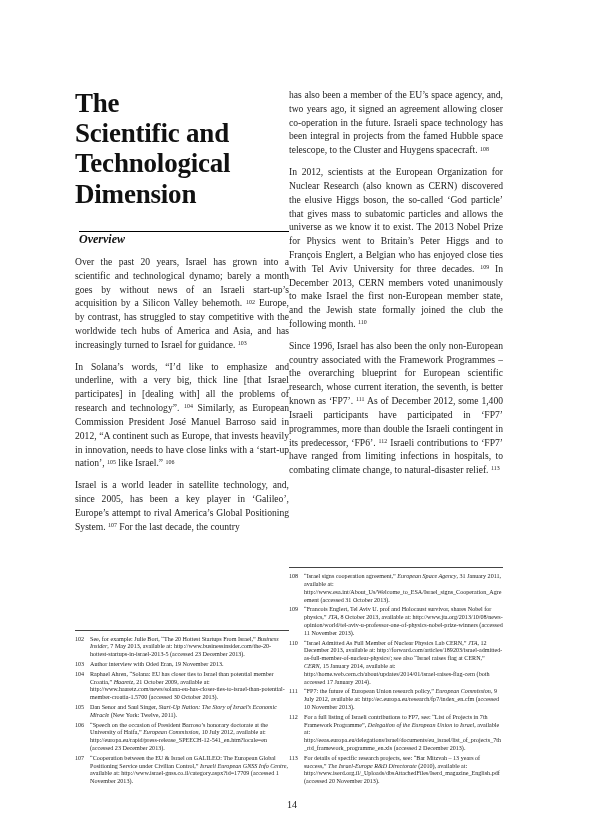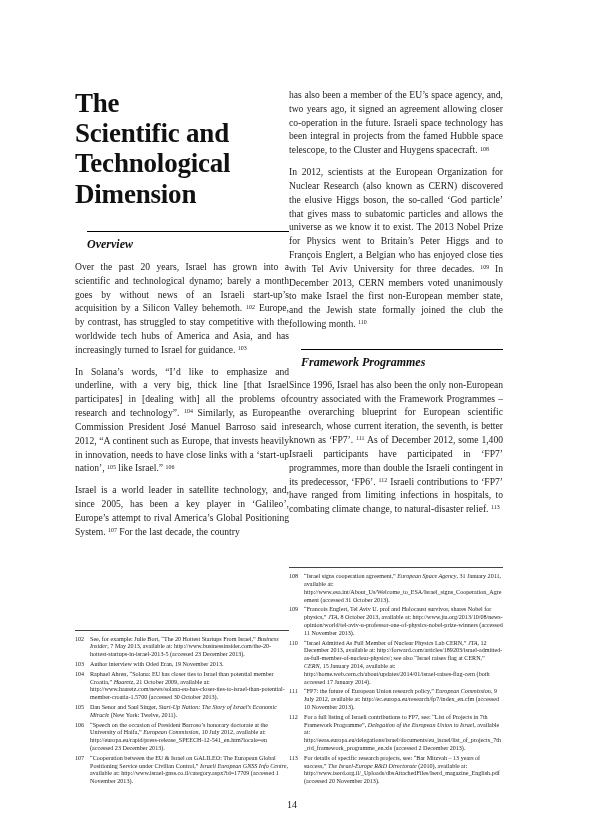--- a/index.html
+++ b/index.html
@@ -54,23 +54,22 @@
   h1.title {
     font-size: 27px;
     font-weight: bold;
     line-height: 1.12;
     letter-spacing: -0.2px;
     margin: 0 0 12px 0;
     white-space: pre-line;
     color: #111;
   }
   .heading-block {
-    margin: 10px 0 8px 12px;
+    margin: 10px 0 8px 4px;
     border-top: 1px solid #000;
-    padding-top: 5px;
   }
   h2.section-heading {
     margin: 0;
     font-size: 12px;
     font-weight: bold;
     font-style: italic;
     line-height: 1.25;
     white-space: pre-line;
     color: #111;
   }
@@ -162,23 +161,20 @@
           </div>
           <div class="footnote-item">
             <span class="fn-num">107</span>
             <span class="fn-text">“Cooperation between the EU &amp; Israel on GALILEO: The European Global Positioning Service under Civilian Control,” <em>Israeli European GNSS Info Centre</em>, available at: http://www.israel-gnss.co.il/category.aspx?id=17709 (accessed 1 November 2013).</span>
           </div>
         </div>
       </div>
     <div class="col" id="col-right">
         <p class="body-para">has also been a member of the EU’s space agency, and, two years ago, it signed an agreement allowing closer co-operation in the future. Israeli space technology has been integral in projects from the famed Hubble space telescope, to the Cluster and Huygens spacecraft. <sup>108</sup></p>
         <p class="body-para">In 2012, scientists at the European Organization for Nuclear Research (also known as CERN) discovered the elusive Higgs boson, the so-called ‘God particle’ that gives mass to subatomic particles and allows the universe as we know it to exist. The 2013 Nobel Prize for Physics went to Britain’s Peter Higgs and to François Englert, a Belgian who has enjoyed close ties with Tel Aviv University for three decades. <sup>109</sup> In December 2013, CERN members voted unanimously to make Israel the first non-European member state, and the Jewish state formally joined the club the following month. <sup>110</sup></p>
-        <div class="heading-block">
-          <h2 class="section-heading">Framework Programmes</h2>
-        </div>
         <p class="body-para">Since 1996, Israel has also been the only non-European country associated with the Framework Programmes – the overarching blueprint for European scientific research, whose current iteration, the seventh, is better known as ‘FP7’. <sup>111</sup> As of December 2012, some 1,400 Israeli participants have participated in ‘FP7’ programmes, more than double the Israeli contingent in its predecessor, ‘FP6’. <sup>112</sup> Israeli contributions to ‘FP7’ have ranged from limiting infections in hospitals, to combating climate change, to natural-disaster relief. <sup>113</sup></p>
         <div class="footnotes">
           <div class="fn-rule"></div>
           <div class="footnote-item">
             <span class="fn-num">108</span>
             <span class="fn-text">“Israel signs cooperation agreement,” <em>European Space Agency</em>, 31 January 2011, available at: http://www.esa.int/About_Us/Welcome_to_ESA/Israel_signs_Cooperation_Agreement (accessed 31 October 2013).</span>
           </div>
           <div class="footnote-item">
             <span class="fn-num">109</span>
             <span class="fn-text">“Francois Englert, Tel Aviv U. prof and Holocaust survivor, shares Nobel for physics,” <em>JTA</em>, 8 October 2013, available at: http://www.jta.org/2013/10/08/news-opinion/world/tel-aviv-u-professor-one-of-physics-nobel-prize-winners (accessed 11 November 2013).</span>

